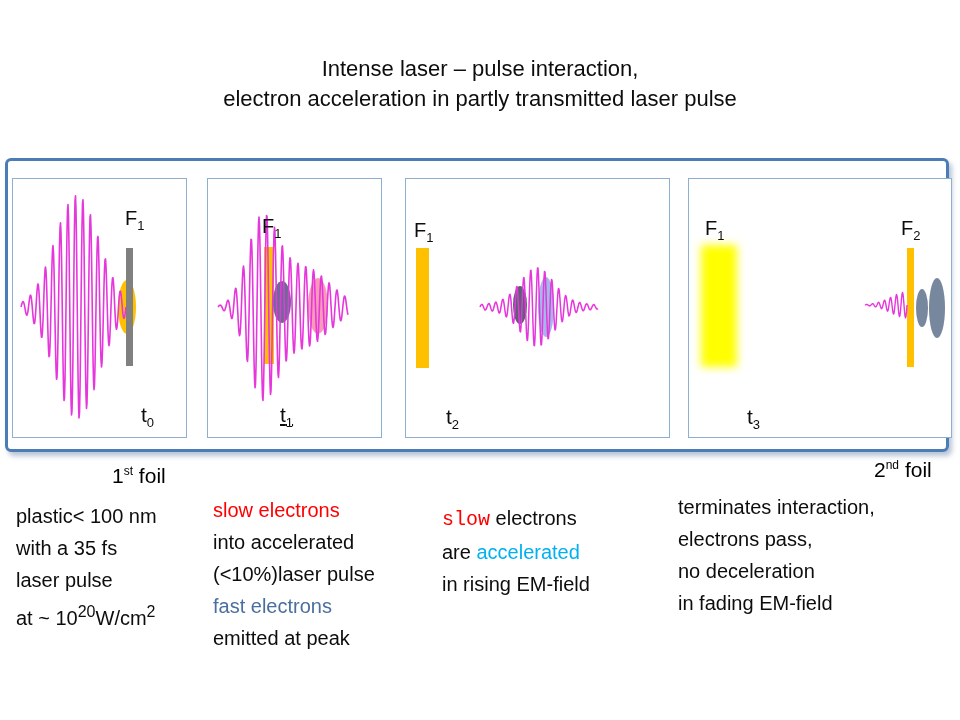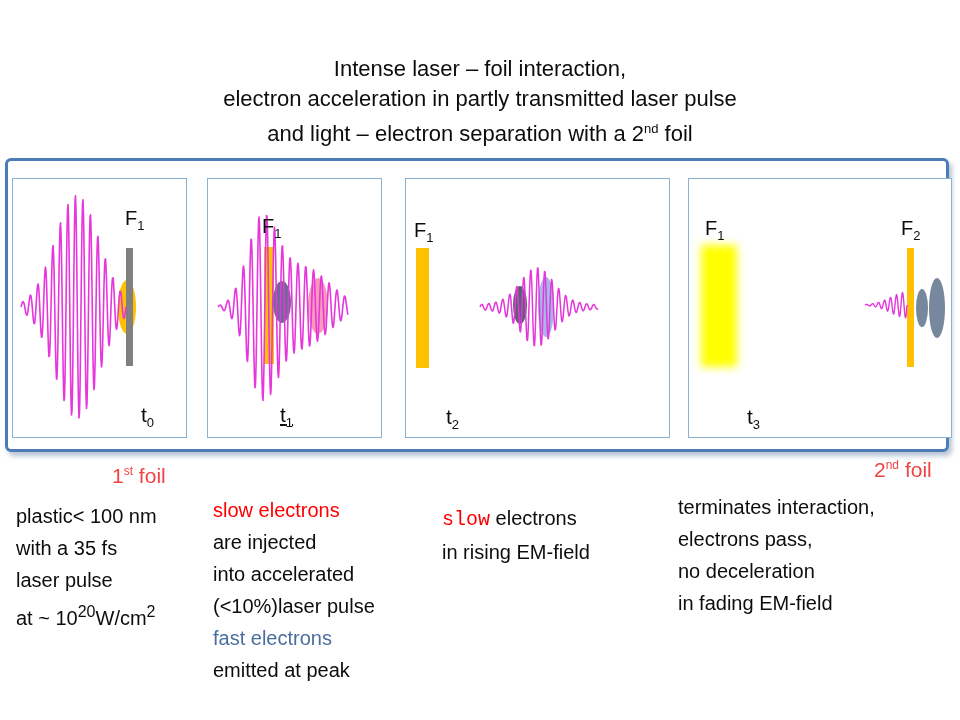--- a/index.html
+++ b/index.html
@@ -19,39 +19,38 @@
   }
   .panel{position:absolute;background:#fff;border:1.5px solid #8FAFD1;}
   #p1{left:12px;top:178px;width:173px;height:258px;}
   #p2{left:207px;top:178px;width:173px;height:258px;}
   #p3{left:405px;top:178px;width:263px;height:258px;}
   #p4{left:688px;top:178px;width:262px;height:258px;}
   .panel svg{position:absolute;left:0;top:0;}
   .f-label{position:absolute;font-size:20px;color:#0d0d0d;}
   .f-label sub,.t-label sub{font-size:13px;}
   .t-label{position:absolute;font-size:21px;color:#0d0d0d;}
-  .heading{position:absolute;font-size:21px;color:#ef4444;}
+  .heading{position:absolute;font-size:21px;color:#000000;}
   #h1{left:112px;top:464px;}
   #h2{left:874px;top:458px;}
   .heading sup{font-size:12px;}
   .col{position:absolute;font-size:20px;line-height:32px;color:#0d0d0d;}
   .col sup{font-size:16px;}
   #col1{left:16px;top:500px;}
   #col2{left:213px;top:494px;}
   #col3{left:442px;top:502px;}
   #col4{left:678px;top:491px;}
   .tl{white-space:nowrap;}
 </style>
 </head>
 <body>
 
 <div class="title">
-    <div class="tl"><span>Intense laser – foil interaction,</span></div>
+    <div class="tl"><span>Intense laser – pulse interaction,</span></div>
     <div class="tl"><span>electron acceleration  in partly transmitted laser pulse</span></div>
-    <div class="tl"><span>and light – electron separation with a 2</span><sup>nd</sup><span> foil</span></div>
   </div>
 
 <div class="stage"></div>
 
 <div id="p1" class="panel">
     <svg width="173" height="258">
       <defs></defs>
       <ellipse cx="114" cy="128" rx="9" ry="27" fill="#FFC000"></ellipse>
       <rect x="113" y="69" width="7" height="118" fill="#808080"></rect>
       <path d="M8.0 128.0 L8.5 126.1 L9.0 124.3 L9.5 123.0 L10.0 122.5 L10.5 123.0 L11.0 124.4 L11.5 126.6 L12.0 129.4 L12.5 132.3 L13.0 134.6 L13.5 136.0 L14.0 136.1 L14.5 134.6 L15.0 131.8 L15.5 128.0 L16.0 123.8 L16.5 119.9 L17.0 117.1 L17.5 116.1 L18.0 117.1 L18.5 120.2 L19.0 125.1 L19.5 131.0 L20.0 136.9 L20.5 141.7 L21.0 144.5 L21.5 144.5 L22.0 141.5 L22.5 135.7 L23.0 128.0 L23.5 119.6 L24.0 112.1 L24.5 106.7 L25.0 104.9 L25.5 107.0 L26.0 113.2 L26.5 122.6 L27.0 133.7 L27.5 144.6 L28.0 153.4 L28.5 158.3 L29.0 158.0 L29.5 152.3 L30.0 141.8 L30.5 128.0 L31.0 113.2 L31.5 100.0 L32.0 91.0 L32.5 88.0 L33.0 92.1 L33.5 102.8 L34.0 118.8 L34.5 137.5 L35.0 155.6 L35.5 169.9 L36.0 177.6 L36.5 176.8 L37.0 167.2 L37.5 150.1 L38.0 128.0 L38.5 104.7 L39.0 84.4 L39.5 70.7 L40.0 66.6 L40.5 73.2 L41.0 89.9 L41.5 114.2 L42.0 142.1 L42.5 168.8 L43.0 189.5 L43.5 200.2 L44.0 198.5 L44.5 184.2 L45.0 159.4 L45.5 128.0 L46.0 95.4 L46.5 67.3 L47.0 49.0 L47.5 43.9 L48.0 53.5 L48.5 76.6 L49.0 109.5 L49.5 146.7 L50.0 181.8 L50.5 208.3 L51.0 221.5 L51.5 218.6 L52.0 199.7 L52.5 167.7 L53.0 128.0 L53.5 87.3 L54.0 52.9 L54.5 31.0 L55.0 25.6 L55.5 38.0 L56.0 66.4 L56.5 106.0 L57.0 150.1 L57.5 191.0 L58.0 221.5 L58.5 236.0 L59.0 231.8 L59.5 209.5 L60.0 172.8 L60.5 128.0 L61.0 82.9 L61.5 45.3 L62.0 21.9 L62.5 16.9 L63.0 31.1 L63.5 62.2 L64.0 104.7 L64.5 151.3 L65.0 193.8 L65.5 224.8 L66.0 238.9 L66.5 233.8 L67.0 210.5 L67.5 173.0 L68.0 128.0 L68.5 83.4 L69.0 46.9 L69.5 24.8 L70.0 20.7 L70.5 35.1 L71.0 65.4 L71.5 106.0 L72.0 149.8 L72.5 189.1 L73.0 217.2 L73.5 229.5 L74.0 224.1 L74.5 202.3 L75.0 168.2 L75.5 128.0 L76.0 88.7 L76.5 57.2 L77.0 38.5 L77.5 35.7 L78.0 48.8 L78.5 75.0 L79.0 109.5 L79.5 146.2 L80.0 178.5 L80.5 201.2 L81.0 210.6 L81.5 205.6 L82.0 187.6 L82.5 160.0 L83.0 128.0 L83.5 97.2 L84.0 72.9 L84.5 59.0 L85.0 57.4 L85.5 67.8 L86.0 88.1 L86.5 114.2 L87.0 141.5 L87.5 165.2 L88.0 181.5 L88.5 187.9 L89.0 183.8 L89.5 170.5 L90.0 150.7 L90.5 128.0 L91.0 106.5 L91.5 89.9 L92.0 80.6 L92.5 79.9 L93.0 87.3 L93.5 101.2 L94.0 118.8 L94.5 136.9 L95.0 152.4 L95.5 162.8 L96.0 166.7 L96.5 163.8 L97.0 155.0 L97.5 142.3 L98.0 128.0 L98.5 114.7 L99.0 104.5 L99.5 99.0 L100.0 98.8 L100.5 103.5 L101.0 112.0 L101.5 122.6 L102.0 133.2 L102.5 142.2 L103.0 148.2 L103.5 150.2 L104.0 148.4 L104.5 143.3 L105.0 136.0 L105.5 128.0 L106.0 120.6 L106.5 115.1 L107.0 112.2 L107.5 112.2 L108.0 114.9 L108.5 119.5 L109.0 125.1 L109.5 130.7 L110.0 135.4 L110.5 138.4 L111.0 139.4 L111.5 138.4 L112.0 135.7 L112.5 132.0 L113.0 128.0" fill="none" stroke="#E637DC" stroke-width="1.6" stroke-linejoin="round"></path>
@@ -103,28 +102,28 @@
 <div id="h2" class="heading"><span>2</span><sup>nd</sup><span> foil</span></div>
 
 <div id="col1" class="col">
     <div class="tl"><span>plastic&lt; 100 nm</span></div>
     <div class="tl"><span>with a 35 fs</span></div>
     <div class="tl"><span>laser pulse</span></div>
     <div class="tl"><span>at ~ 10</span><sup>20</sup><span>W/cm</span><sup>2</sup></div>
   </div>
 <div id="col2" class="col">
     <div class="tl"><span style="color: rgb(255, 0, 0);">slow electrons</span></div>
-    <div class="tl"><span>are injected</span></div>
     <div class="tl"><span>into accelerated</span></div>
     <div class="tl"><span>(&lt;10%)laser pulse</span></div>
     <div class="tl"><span style="color: rgb(74, 111, 158);">fast electrons</span></div>
     <div class="tl"><span>emitted at peak</span></div>
   </div>
 <div id="col3" class="col">
     <div class="tl"><span style="color: rgb(255, 0, 0); font-family: Liberation Mono, monospace;">slow</span><span> electrons</span></div>
+    <div class="tl"><span>are </span><span style="color: rgb(0, 176, 240);">accelerated</span></div>
     <div class="tl"><span>in rising EM-field</span></div>
   </div>
 <div id="col4" class="col">
     <div class="tl"><span>terminates  interaction,</span></div>
     <div class="tl"><span>electrons pass,</span></div>
     <div class="tl"><span>no deceleration</span></div>
     <div class="tl"><span>in fading EM-field</span></div>
   </div>
 
 </body></html>

